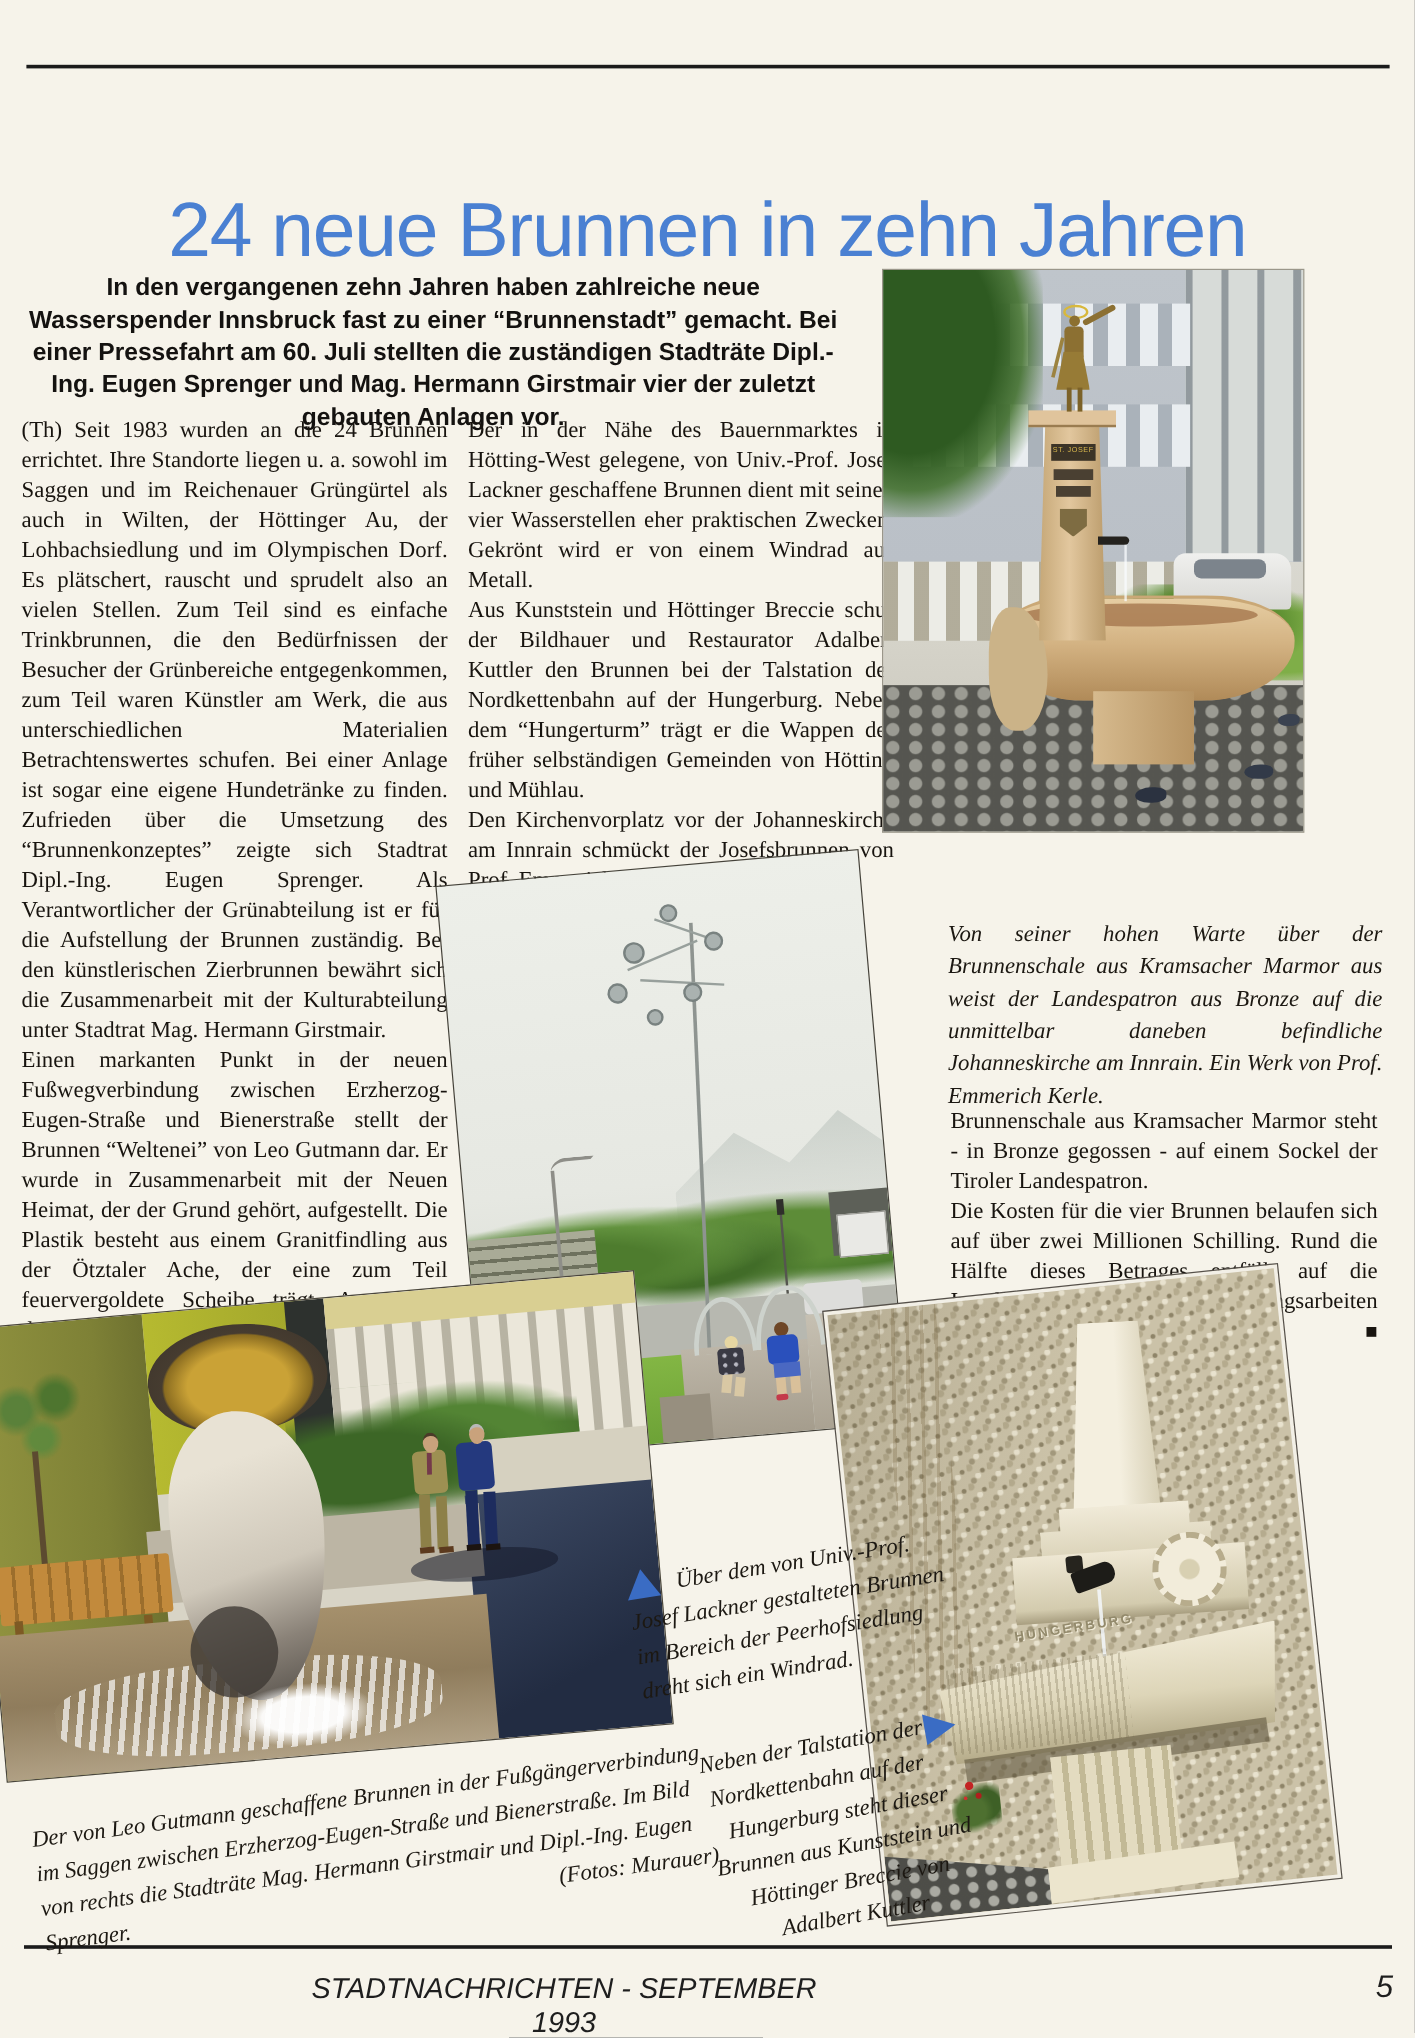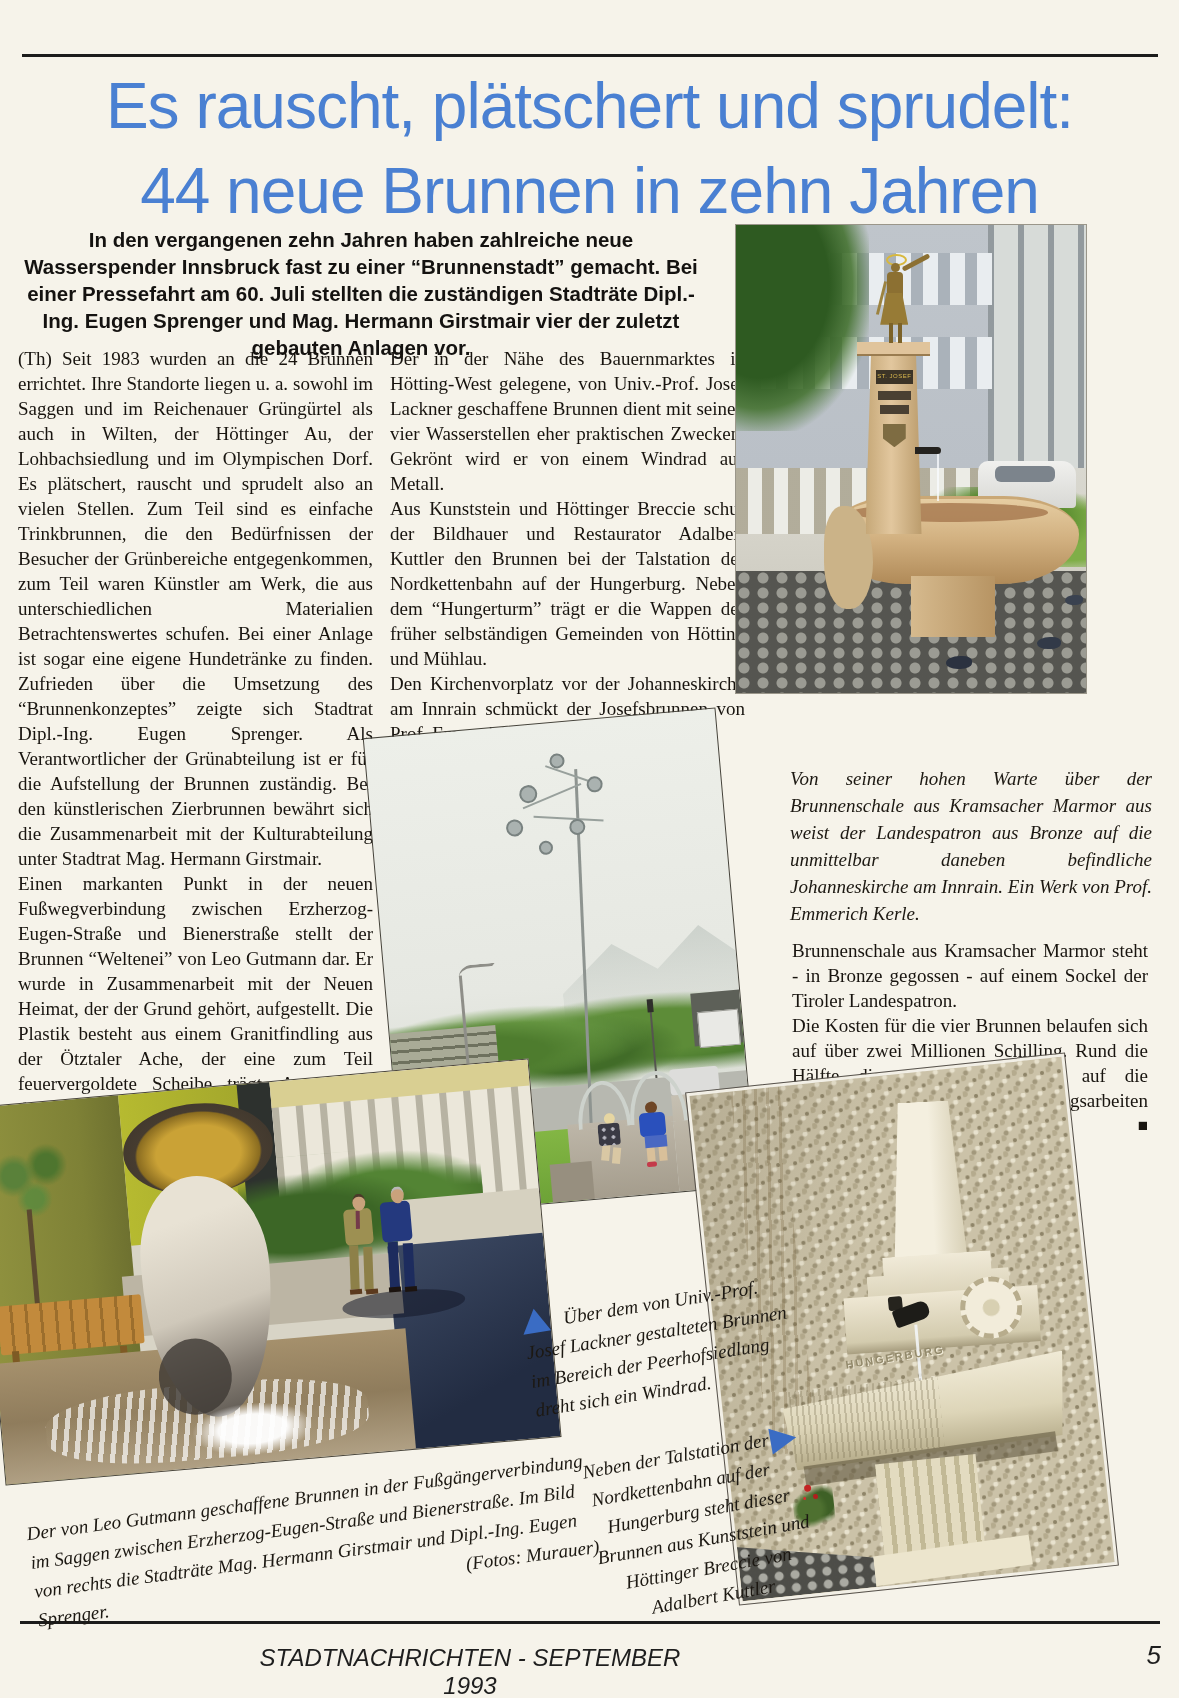--- a/index.html
+++ b/index.html
@@ -13,21 +13,21 @@
             font-family:"Liberation Sans","DejaVu Sans",sans-serif;font-weight:400;
             font-size:64px;line-height:85px;letter-spacing:-1px;color:#4a80d2;}
   .intro{position:absolute;left:14px;top:226px;width:694px;margin:0;text-align:center;
          font-family:"Liberation Sans","DejaVu Sans",sans-serif;font-weight:700;
          font-size:20.5px;line-height:27px;color:#141210;}
 
   .col{position:absolute;text-align:justify;font-size:19px;line-height:25px;z-index:1;}
   .col p{margin:0;}
   .col1{left:18px;top:346px;width:355px;}
   .col2{left:390px;top:346px;width:355px;}
-  .col3{left:792px;top:922px;width:356px;margin-top:16px;}
+  .col3{left:792px;top:922px;width:356px;}
   .endmark{float:right;font-size:17px;line-height:25px;}
 
   .caption{position:absolute;font-style:italic;font-size:19px;line-height:27px;color:#1c1812;z-index:6;}
   .cap-statue{left:790px;top:746px;width:362px;text-align:justify;}
   .cap-windrad{left:527px;top:1288px;width:272px;transform:rotate(-9deg);line-height:29px;}
   .cap-gutmann{left:30px;top:1482px;width:566px;transform:rotate(-7.5deg);line-height:29px;}
   .cap-hungerburg{left:592px;top:1438px;width:218px;transform:rotate(-10deg);text-align:center;line-height:29px;}
   .credit{display:block;text-align:right;margin-top:-29px;}
   .tri{display:inline-block;width:0;height:0;}
   .tri-up{border-left:14px solid transparent;border-right:14px solid transparent;
@@ -245,21 +245,21 @@
       background-image:radial-gradient(circle at 7px 6px,#aaaaa2 0 4px,rgba(50,50,46,.7) 5px 7px);
       background-size:16px 13px;clip-path:polygon(0 18%,100% 55%,100% 100%,0 100%);}
 </style>
 </head>
 <body>
 
 <div class="page">
 
   <div class="rule top-rule"></div>
 
-  <h1 class="headline"><span>Es rauscht, plätschert und sprudelt:</span><br><span>44 neue Brunnen in zehn Jahren</span></h1>
+  <h1 class="headline"><br><span>24 neue Brunnen in zehn Jahren</span></h1>
 
   <p class="intro">In den vergangenen zehn Jahren haben zahlreiche neue Wasserspender Innsbruck fast zu einer “Brunnenstadt” gemacht. Bei einer Pressefahrt am 60. Juli stellten die zuständigen Stadträte Dipl.-Ing. Eugen Sprenger und Mag. Hermann Girstmair vier der zuletzt gebauten Anlagen vor.</p>
 
   <div class="photo photo1">
     <div class="abs p1-bldg-right"></div>
     <div class="abs p1-winband" style="top:6%"></div>
     <div class="abs p1-winband" style="top:24%"></div>
     <div class="abs p1-low-band"></div>
     <div class="abs p1-tree"></div>
     <div class="abs p1-hedge"></div>

